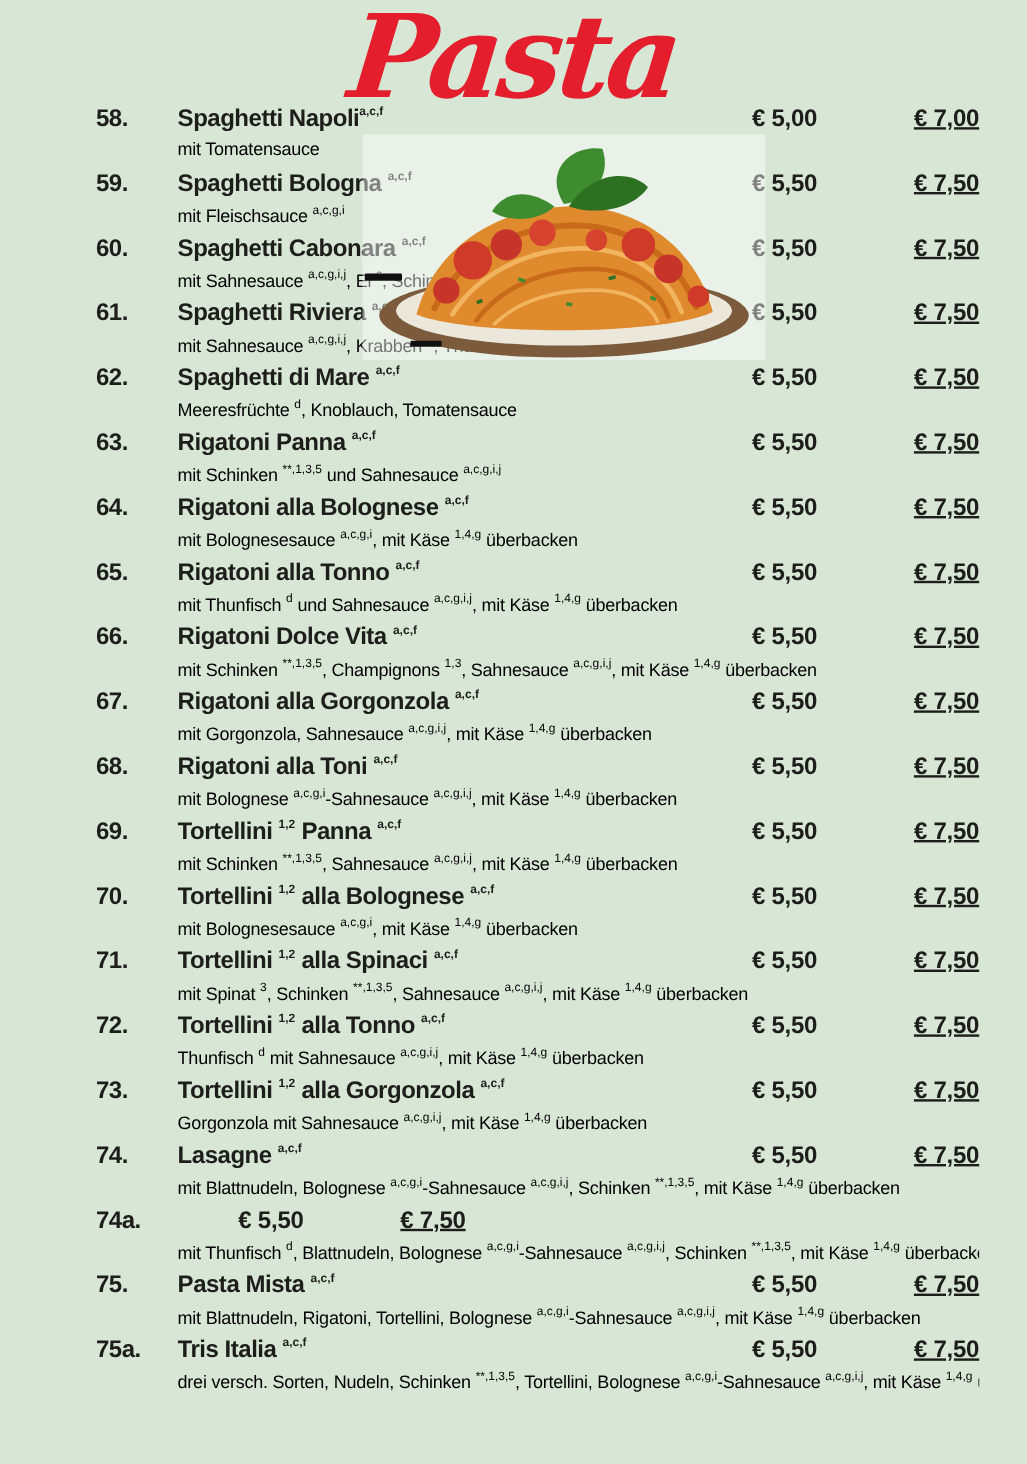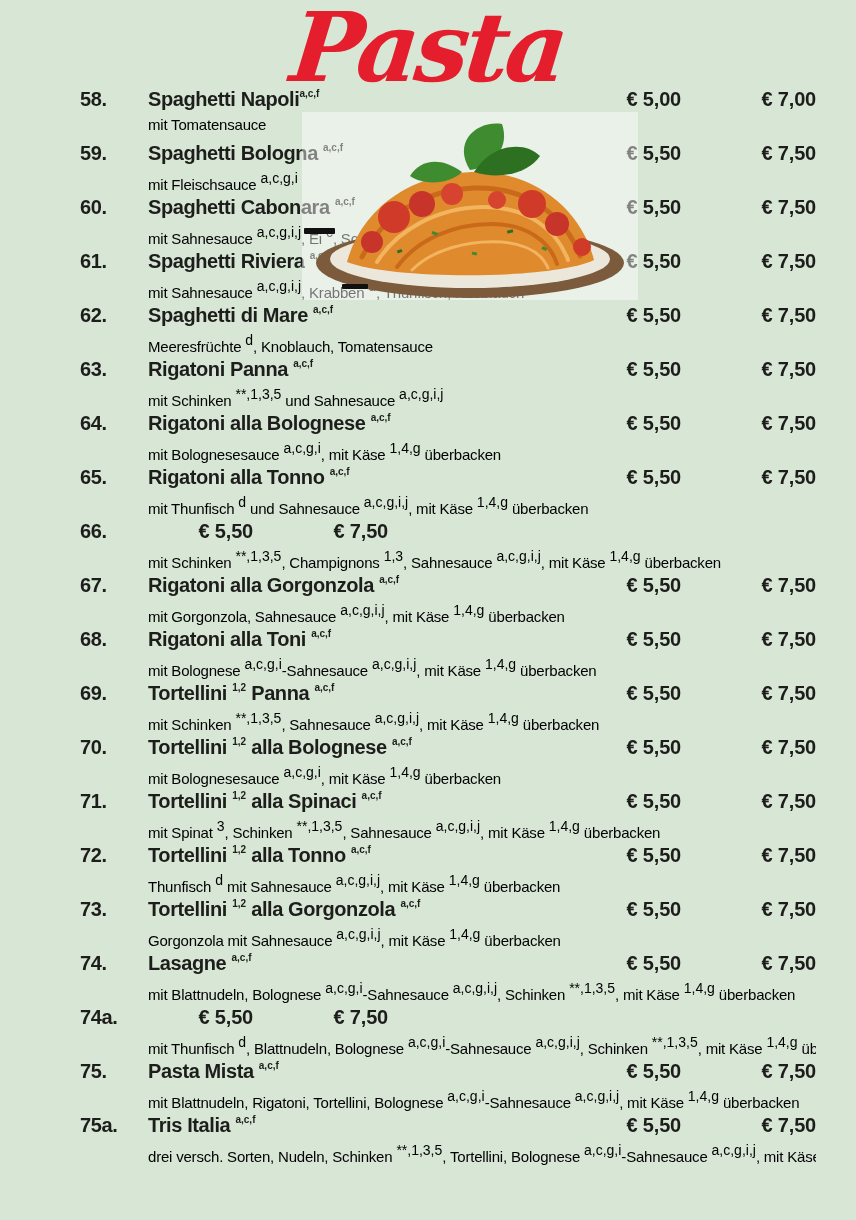--- a/index.html
+++ b/index.html
@@ -65,33 +65,33 @@
   .item-number { width: 68px; flex: none; }
   .item-name { flex: 1 1 auto; min-width: 0; white-space: nowrap; overflow: hidden; }
   .item-name sup {
     font-size: 10px;
     font-weight: 700;
     letter-spacing: 0;
     vertical-align: 9px;
   }
   .price { flex: none; text-align: right; font-weight: 700; letter-spacing: -0.2px; }
   .price-small { width: 105px; }
-  .price-large { width: 135px; }
+  .price-large { width: 135px; text-decoration: underline; }
   .row-desc {
     margin-left: 68px;
     height: 26px;
     font-size: 15px;
     font-weight: 400;
     letter-spacing: -0.2px;
     white-space: nowrap;
     overflow: hidden;
     color: #000000;
   }
   .row-desc sup {
-    font-size: 14px;
+    font-size: 10px;
     vertical-align: 7px;
     letter-spacing: 0;
   }
 </style>
 </head>
 <body>
 
 <div class="page" style="background: rgb(215, 230, 213);">
 
   <div class="menu-title" style="color: rgb(228, 30, 45);">Pasta</div>
@@ -208,20 +208,21 @@
         <span class="item-name"><span>Rigatoni alla Tonno </span><sup>a,c,f</sup></span>
         <span class="price price-small">€ 5,50</span>
         <span class="price price-large">€ 7,50</span>
       </div>
       <div class="row-desc"><span>mit Thunfisch </span><sup>d</sup><span> und Sahnesauce </span><sup>a,c,g,i,j</sup><span>, mit Käse </span><sup>1,4,g</sup><span> überbacken</span></div>
     </div>
 
     <div class="menu-row">
       <div class="row-line1">
         <span class="item-number">66.</span>
+        <span class="item-name"><span>Rigatoni Dolce Vita </span><sup>a,c,f</sup></span>
         <span class="price price-small">€ 5,50</span>
         <span class="price price-large">€ 7,50</span>
       </div>
       <div class="row-desc"><span>mit Schinken </span><sup>**,1,3,5</sup><span>, Champignons </span><sup>1,3</sup><span>, Sahnesauce </span><sup>a,c,g,i,j</sup><span>, mit Käse </span><sup>1,4,g</sup><span> überbacken</span></div>
     </div>
 
     <div class="menu-row">
       <div class="row-line1">
         <span class="item-number">67.</span>
         <span class="item-name"><span>Rigatoni alla Gorgonzola </span><sup>a,c,f</sup></span>

